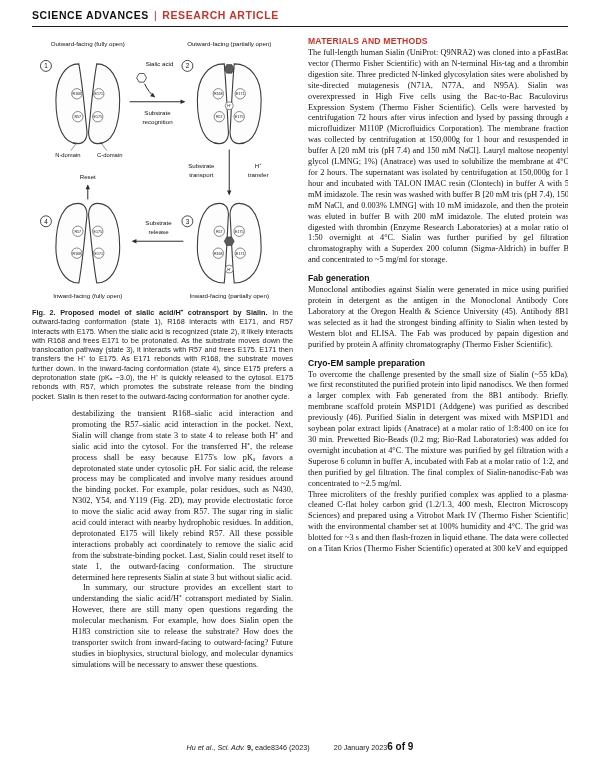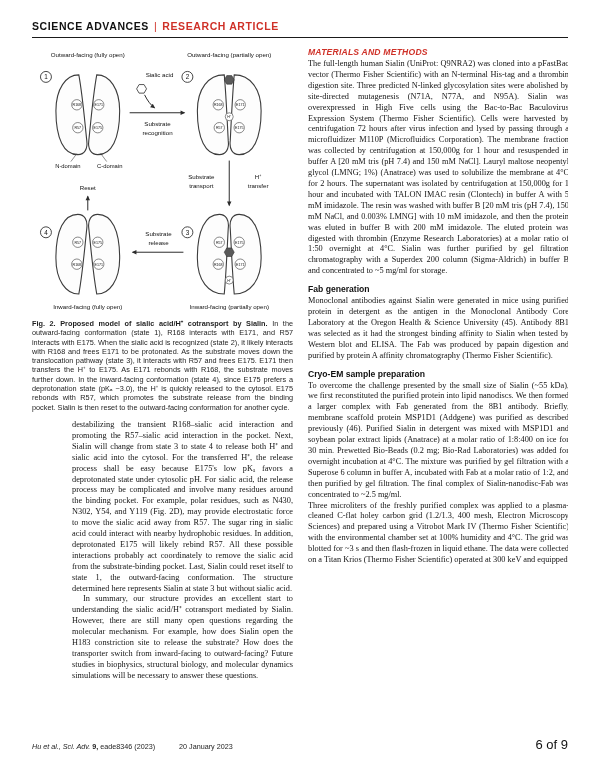--- a/index.html
+++ b/index.html
@@ -1,35 +1,35 @@
 <!DOCTYPE html>
 <html style="--accent: #cf3128;"><head>
 <meta charset="utf-8">
 <style>
   html, body { margin:0; padding:0; background:#ffffff; }
   .page {
     width:600px; height:763px; background:#fff; position:relative;
-    padding:20px 32px 0; box-sizing:border-box; overflow:hidden;
+    padding:9px 32px 0; box-sizing:border-box; overflow:hidden;
     font-family:"Liberation Serif", serif; color:#141414;
   }
   .masthead {
     font-family:"Liberation Sans", sans-serif; font-size:10.5px; font-weight:bold;
     letter-spacing:0.6px; color:#111;
   }
   .masthead .sep { color:var(--accent,#cf3128); font-weight:normal; padding:0 5px; }
   .masthead .article-type { color:var(--accent,#cf3128); }
   .rule { border:none; border-top:1px solid #1a1a1a; margin:5px 0 9px; }
   .columns { display:flex; gap:15px; height:676px; overflow:hidden; }
   .col { width:261px; flex:0 0 261px; }
   .body-text { font-size:8.3px; line-height:10.9px; text-align:justify; color:#141414;margin-left:40px; }
   p.body-para { margin:0; }
   p.indent { text-indent:11px; }
   h2.section {
     font-family:"Liberation Sans", sans-serif; font-size:8.6px; font-weight:bold;
-    color:var(--accent,#cf3128); margin:0 0 2px; letter-spacing:0.2px;font-style:italic;
+    color:var(--accent,#cf3128); margin:0 0 2px; letter-spacing:0.2px;
   }
   h3.subsection {
     font-family:"Liberation Sans", sans-serif; font-size:8.6px; font-weight:bold;
     color:#111; margin:7px 0 2px;
   }
   h3.subsection.tight { margin-top:1px; }
   figure.fig { margin:0 0 8px; }
   .fig-svg { width:261px; height:267px; display:block; }
   figcaption {
     font-family:"Liberation Sans", sans-serif; font-size:7.3px; line-height:9.3px;
@@ -40,27 +40,27 @@
   .fig-svg text { text-anchor:middle; font-family:"Liberation Sans", sans-serif; fill:#111; }
   .flabel { font-size:6.2px; }
   .fsmall { font-size:5.9px; }
   .fres { font-size:3.6px; fill:#222; }
   .fnum { font-size:6.4px; }
   .res { fill:#ffffff; stroke:#555; stroke-width:0.7; }
   .arrowline { stroke:#2b2b2b; stroke-width:1; fill:none; }
   .leader { stroke:#444; stroke-width:0.6; }
   .footer {
     position:absolute; left:32px; right:32px; bottom:11px;
-    display:flex; justify-content:space-between; align-items:baseline;
+    display:flex; justify-content:center; align-items:baseline;
     font-family:"Liberation Sans", sans-serif; font-size:7.2px; color:#222;
   }
   .footer .it { font-style:italic; }
   .footer .vol { font-weight:bold; }
   .footer .date { margin-left:22px; }
-  .page-num { font-weight:normal; font-size:13px; color:#111; }
+  .page-num { font-weight:bold; font-size:10px; color:#111; }
 </style>
 </head>
 <body>
 
 <div class="page">
 
   <div class="masthead">
     <span>SCIENCE ADVANCES</span><span class="sep">|</span><span class="article-type">RESEARCH ARTICLE</span>
   </div>
   <hr class="rule">

